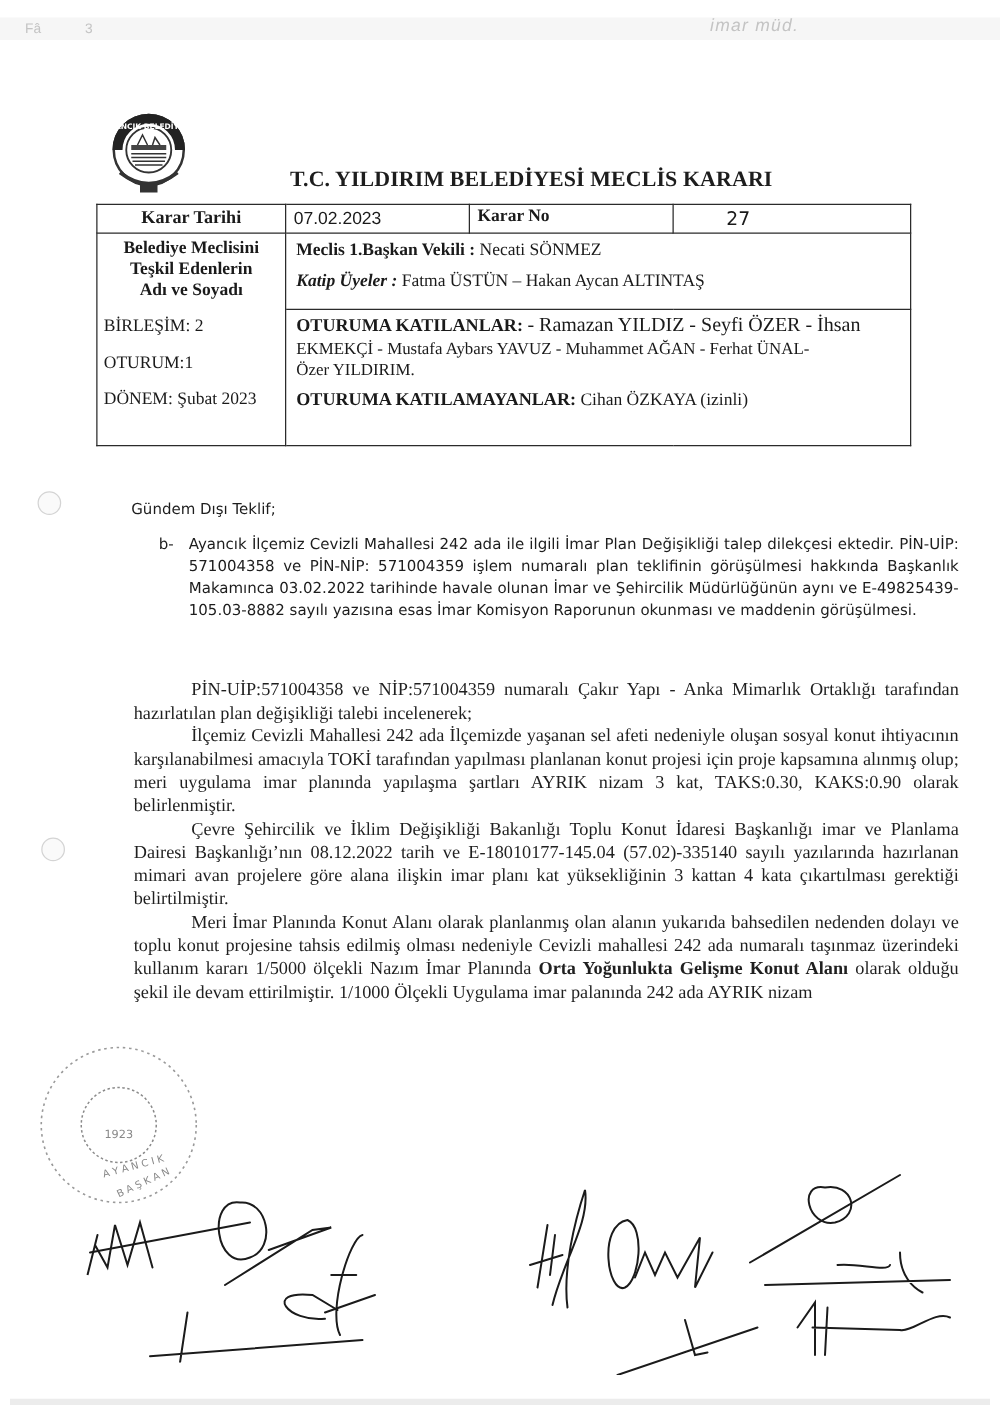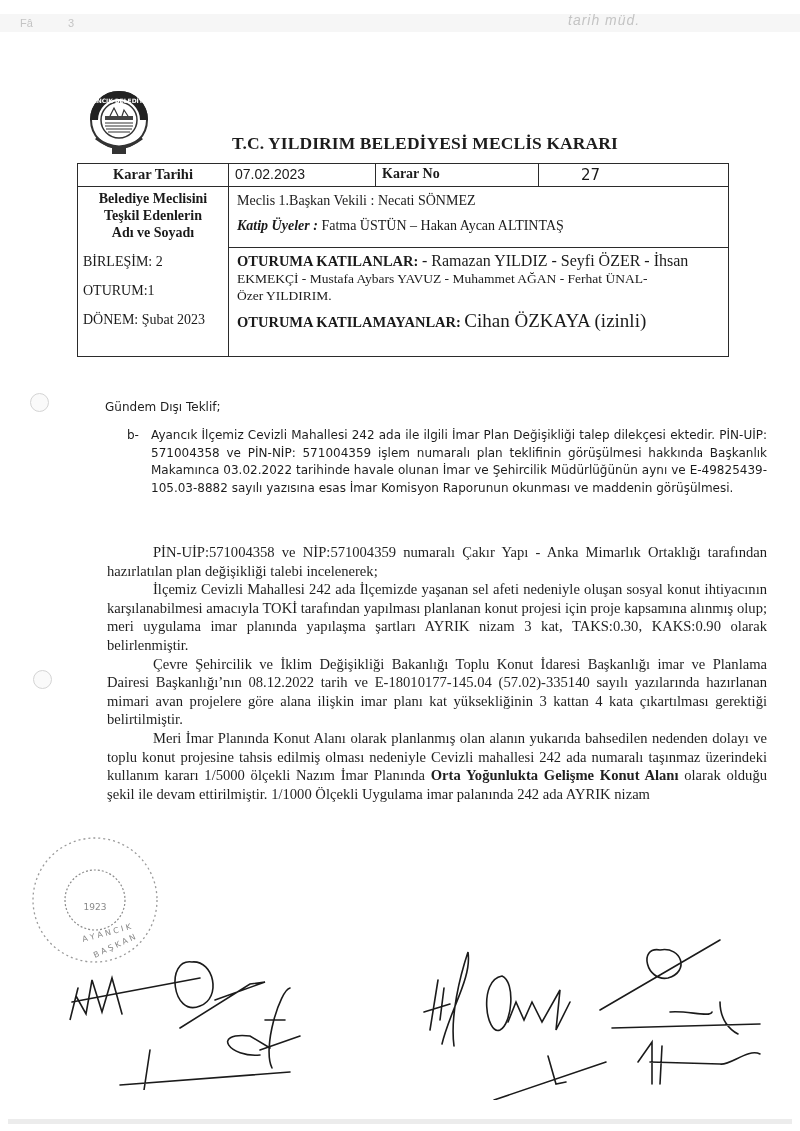--- a/index.html
+++ b/index.html
@@ -26,21 +26,21 @@
   .c-label { font-weight: bold; text-align: center; width: 113px; font-size: 14.5px; }
   .c-date { width: 134px; font-family: "Liberation Sans", sans-serif; font-size: 14px; }
   .c-nolabel { font-weight: bold; width: 150px; }
   .c-no { font-family: "DejaVu Sans", sans-serif; font-size: 15px; padding-left: 42px !important; }
   .left-col { width: 140px; padding: 3px 5px !important; }
   .lc-title { font-weight: bold; text-align: center; line-height: 17px; font-size: 14px; }
   .lc-line { margin-top: 12px; font-size: 14px; line-height: 17px; }
   .lc-line.first { margin-top: 12px; }
   .right-cell { padding: 4px 8px !important; font-size: 14px; }
   .r-line { line-height: 17px; }
-  .bold { font-weight: normal; }
+  .bold { font-weight: bold; }
   .ital-bold { font-weight: bold; font-style: italic; }
   .sans-sm { font-family: "Liberation Sans", sans-serif; font-size: 12.5px; }
   .caps { font-weight: bold; font-size: 14.5px; }
 
   .body-sans {
     font-family: "DejaVu Sans", "Liberation Sans", sans-serif; font-size: 12px; color: #1d1d1d;
   }
   .agenda-title { position: absolute; left: 105px; top: 400px; }
   .agenda-item { position: absolute; left: 127px; top: 427px; width: 640px; line-height: 17.6px; text-align: justify; }
   .agenda-item .bullet { position: absolute; left: 0; top: 0; }
@@ -53,21 +53,21 @@
   .stamp { position: absolute; left: 25px; top: 830px; width: 140px; height: 150px; }
   .sig { position: absolute; }
   .footer-band { position: absolute; left: 8px; right: 8px; top: 1119px; height: 5px; background: #ececec; }
 </style>
 </head>
 <body>
 
 <div class="scan-band"></div>
 <span class="corner-note left">Fâ</span>
 <span class="corner-note left2">3</span>
-<span class="corner-note right">tarih müd.</span>
+<span class="corner-note right">imar müd.</span>
 
 <svg class="logo" viewBox="0 0 62 72">
   <circle cx="31" cy="30" r="28" fill="none" stroke="#333" stroke-width="2"></circle>
   <circle cx="31" cy="30" r="18" fill="#fff" stroke="#333" stroke-width="1.5"></circle>
   <path d="M 6 30 A 25 25 0 0 1 56 30" fill="none" stroke="#222" stroke-width="8"></path>
   <text x="31" y="13" font-size="6" text-anchor="middle" fill="#fff" font-family="DejaVu Sans, sans-serif" font-weight="bold">AYANCIK BELEDİYESİ</text>
   <rect x="17" y="26" width="28" height="4" fill="#444"></rect>
   <path d="M17 33 H45 M17 36 H45 M18 39 H44 M20 42 H42" stroke="#333" stroke-width="1.2"></path>
   <path d="M22 26 L26 18 L30 26 M34 26 L36 20 L40 26" stroke="#333" stroke-width="1.2" fill="none"></path>
   <path d="M8 48 Q31 66 54 48" fill="none" stroke="#333" stroke-width="3"></path>
@@ -109,21 +109,21 @@
   <tr>
     <td class="right-cell" colspan="3" style="height:100px">
       <div class="r-line">
         <span class="caps">OTURUMA KATILANLAR:</span>
         <span class="sans-sm" style="font-family:Liberation Serif, serif;font-size:16px"> - Ramazan YILDIZ - Seyfi ÖZER - İhsan</span>
       </div>
       <div class="r-line" style="font-size:13.5px">EKMEKÇİ -  Mustafa Aybars YAVUZ -  Muhammet AĞAN - Ferhat ÜNAL-</div>
       <div class="r-line" style="font-size:13.5px">Özer YILDIRIM.</div>
       <div class="r-line" style="margin-top:8px">
         <span class="caps">OTURUMA KATILAMAYANLAR:</span>
-        <span style="font-size:19px">Cihan ÖZKAYA (izinli)</span>
+        <span style="font-size:14px">Cihan ÖZKAYA (izinli)</span>
       </div>
     </td>
   </tr>
 </tbody>
   </table>
 
 <div class="punch" style="left:30px; top:393px"></div>
 <div class="punch" style="left:33px; top:670px"></div>
 
 <div class="body-sans agenda-title">Gündem Dışı Teklif;</div>

